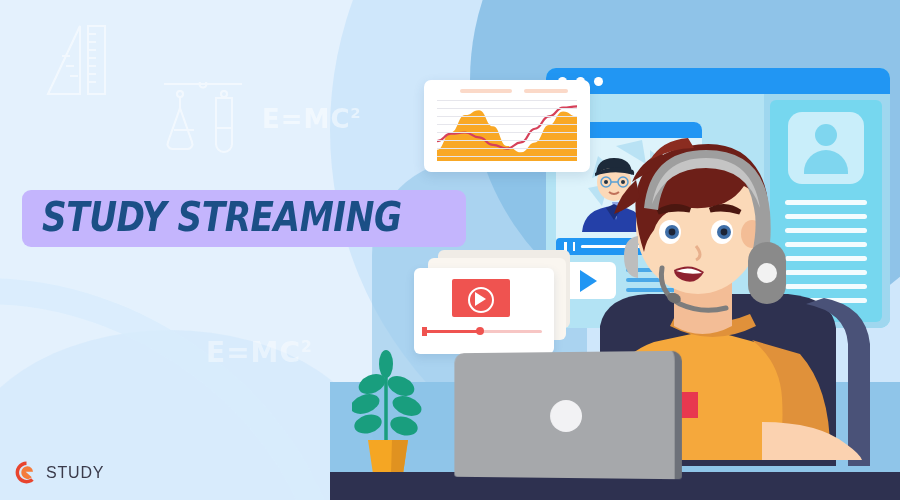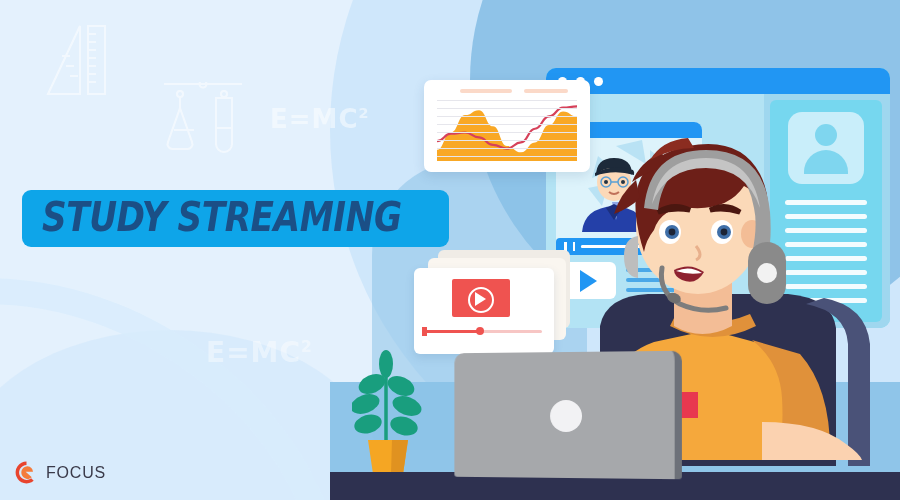--- a/index.html
+++ b/index.html
@@ -47,22 +47,22 @@
   .eq{
     position:absolute;color:#ffffff;opacity:.5;
     font-family:"DejaVu Sans", sans-serif;font-weight:700;letter-spacing:1px;
     white-space:nowrap;
   }
   .eq sup{font-size:.55em;vertical-align:super;}
 
   
   #headline-block{position:absolute;left:22px;top:190px;z-index:40;}
   #title-badge{
-    display:inline-block;background:#0ea5e9;border-radius:9px;
-    padding:7px 20px 9px 20px;
+    display:inline-block;background:#c4b5fd;border-radius:9px;
+    padding:7px 37px 9px 20px;
   }
   #title-text{
     font-family:"DejaVu Sans Condensed","Liberation Sans Narrow","Liberation Sans",sans-serif;
     font-weight:700;font-style:italic;font-size:41px;line-height:41px;
     color:#1b4f86;letter-spacing:-0.5px;
     transform:scaleX(.93);transform-origin:left center;display:block;
   }
   #subtitle-text{
     margin-top:12px;margin-left:12px;
     font-family:"DejaVu Sans Condensed","Liberation Sans Narrow","Liberation Sans",sans-serif;
@@ -192,21 +192,21 @@
       <circle cx="45" cy="2" r="3.5"></circle>
       <circle cx="22" cy="12" r="3"></circle>
       <circle cx="66" cy="12" r="3"></circle>
       <path d="M22 16 v10 l-12 34 a5 5 0 0 0 5 7 h14 a5 5 0 0 0 5 -7 l-12 -34 v-10 z"></path>
       <path d="M16 48 h20"></path>
       <path d="M58 16 v46 a8 8 0 0 0 16 0 v-46 z"></path>
       <path d="M58 46 h16"></path>
     </svg>
   </div>
 
-  <div class="eq" style="left:270px;top:104px;font-size:26px;">
+  <div class="eq" style="left:262px;top:104px;font-size:26px;">
     <span>E=MC</span><sup>2</sup>
   </div>
 
   <div class="eq" style="left:206px;top:336px;font-size:28px;opacity:.42;">
     <span>E=MC</span><sup>2</sup>
   </div>
 
   <div id="headline-block">
     <div id="title-badge">
       <span id="title-text">STUDY STREAMING</span>
@@ -397,16 +397,16 @@
     </div>
   </div>
 
   <div id="logo">
     <span id="logo-mark">
       <svg width="25" height="25" viewBox="0 0 25 25">
         <path d="M12.5 1.6 a10.9 10.9 0 1 0 7.2 19.1 l-2.6-2.4 a7.4 7.4 0 1 1 -4.6-13.2 z" fill="#e8442e"></path>
         <path d="M13.6 6.3 a6.3 6.3 0 1 0 4.2 11 l-6.2-5.6 l7.4 0 a6.3 6.3 0 0 0 -5.4 -5.4z" fill="#f47c3c"></path>
       </svg>
     </span>
-    <span id="logo-text">FOCUS</span>
+    <span id="logo-text">STUDY</span>
   </div>
 
 </div>
 
 </body></html>

